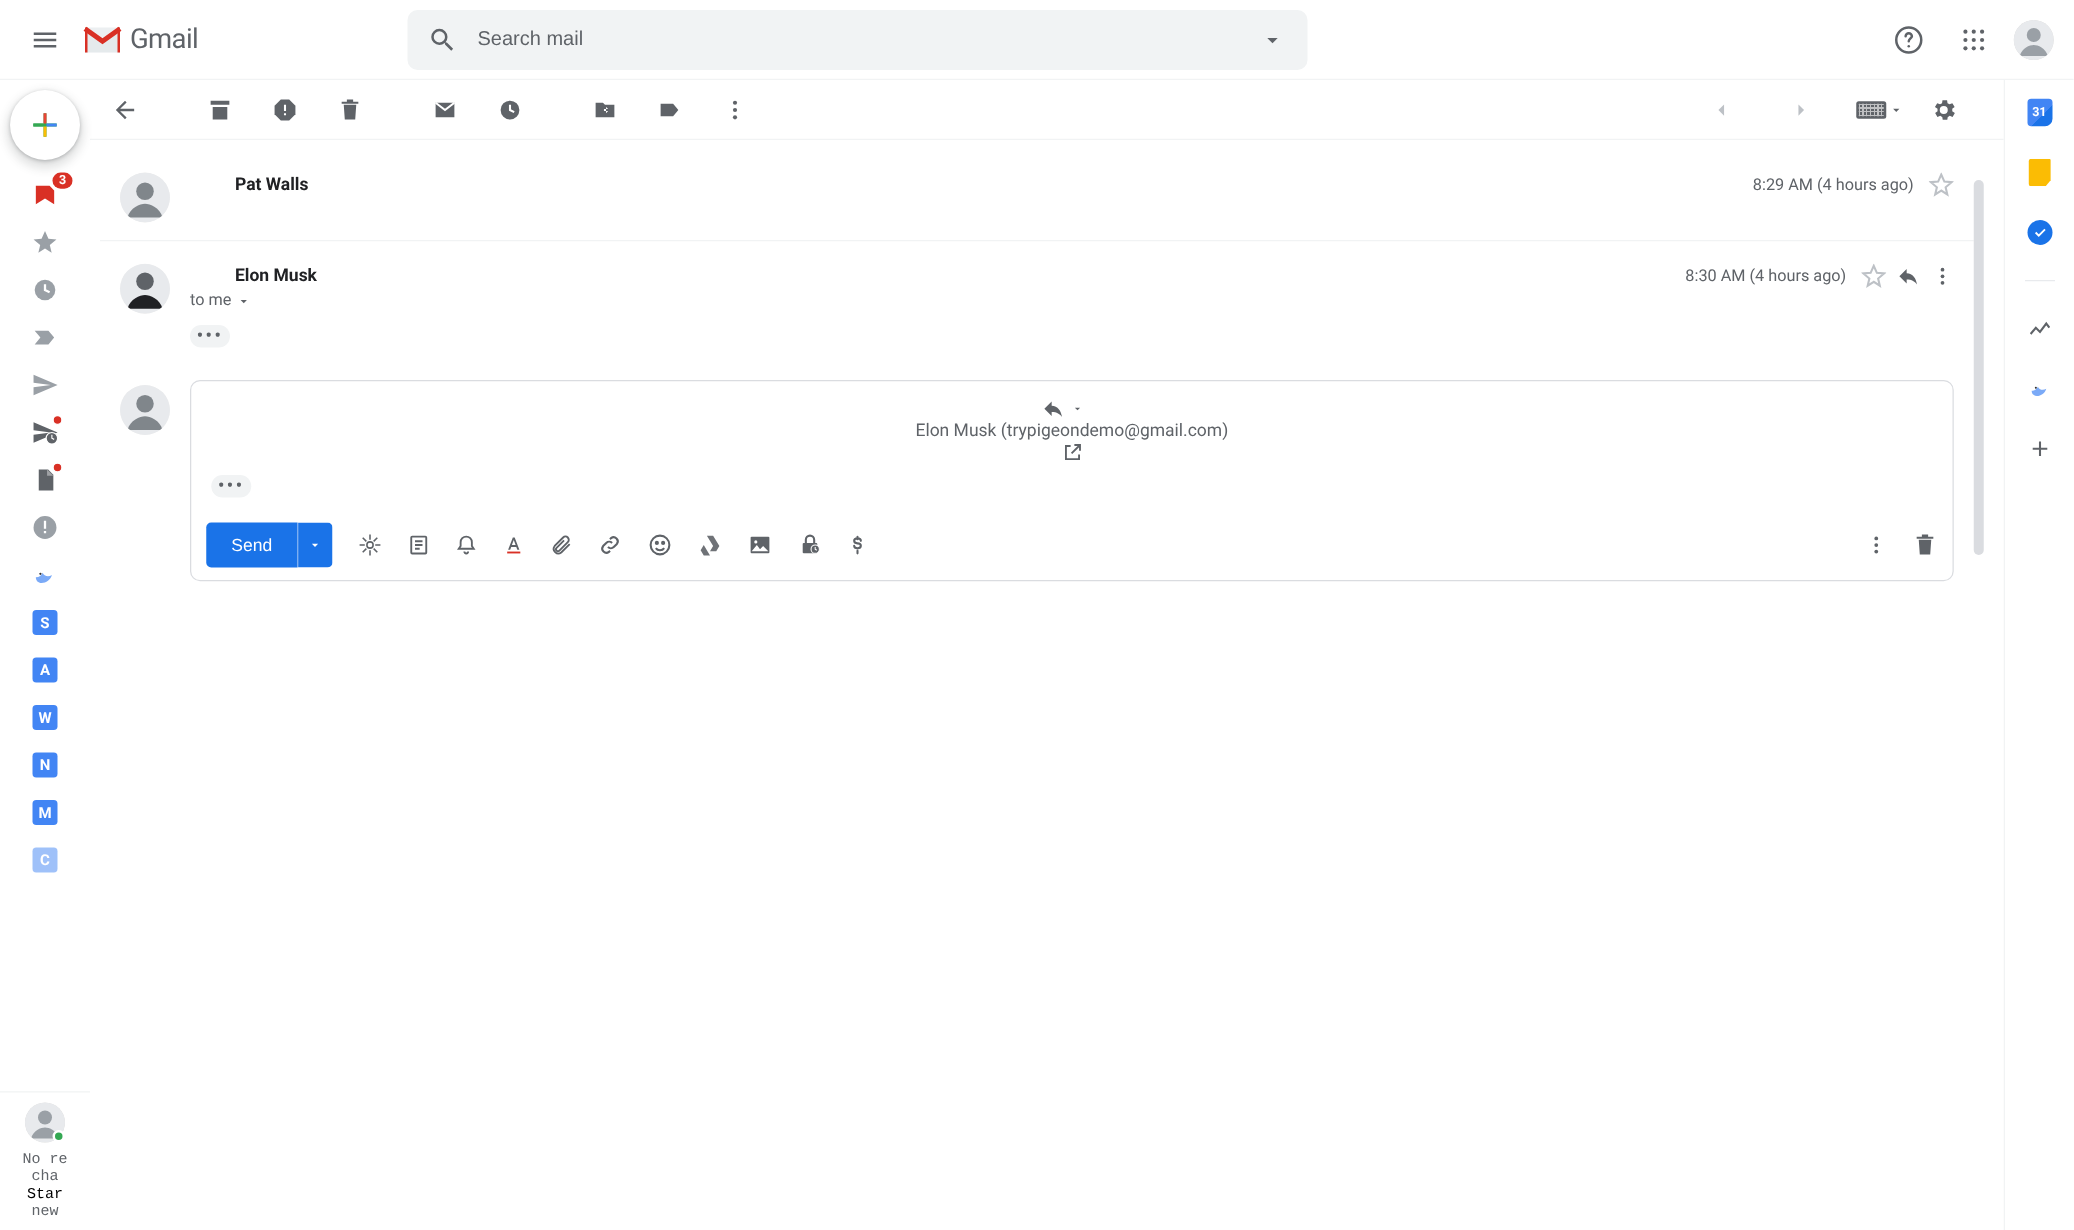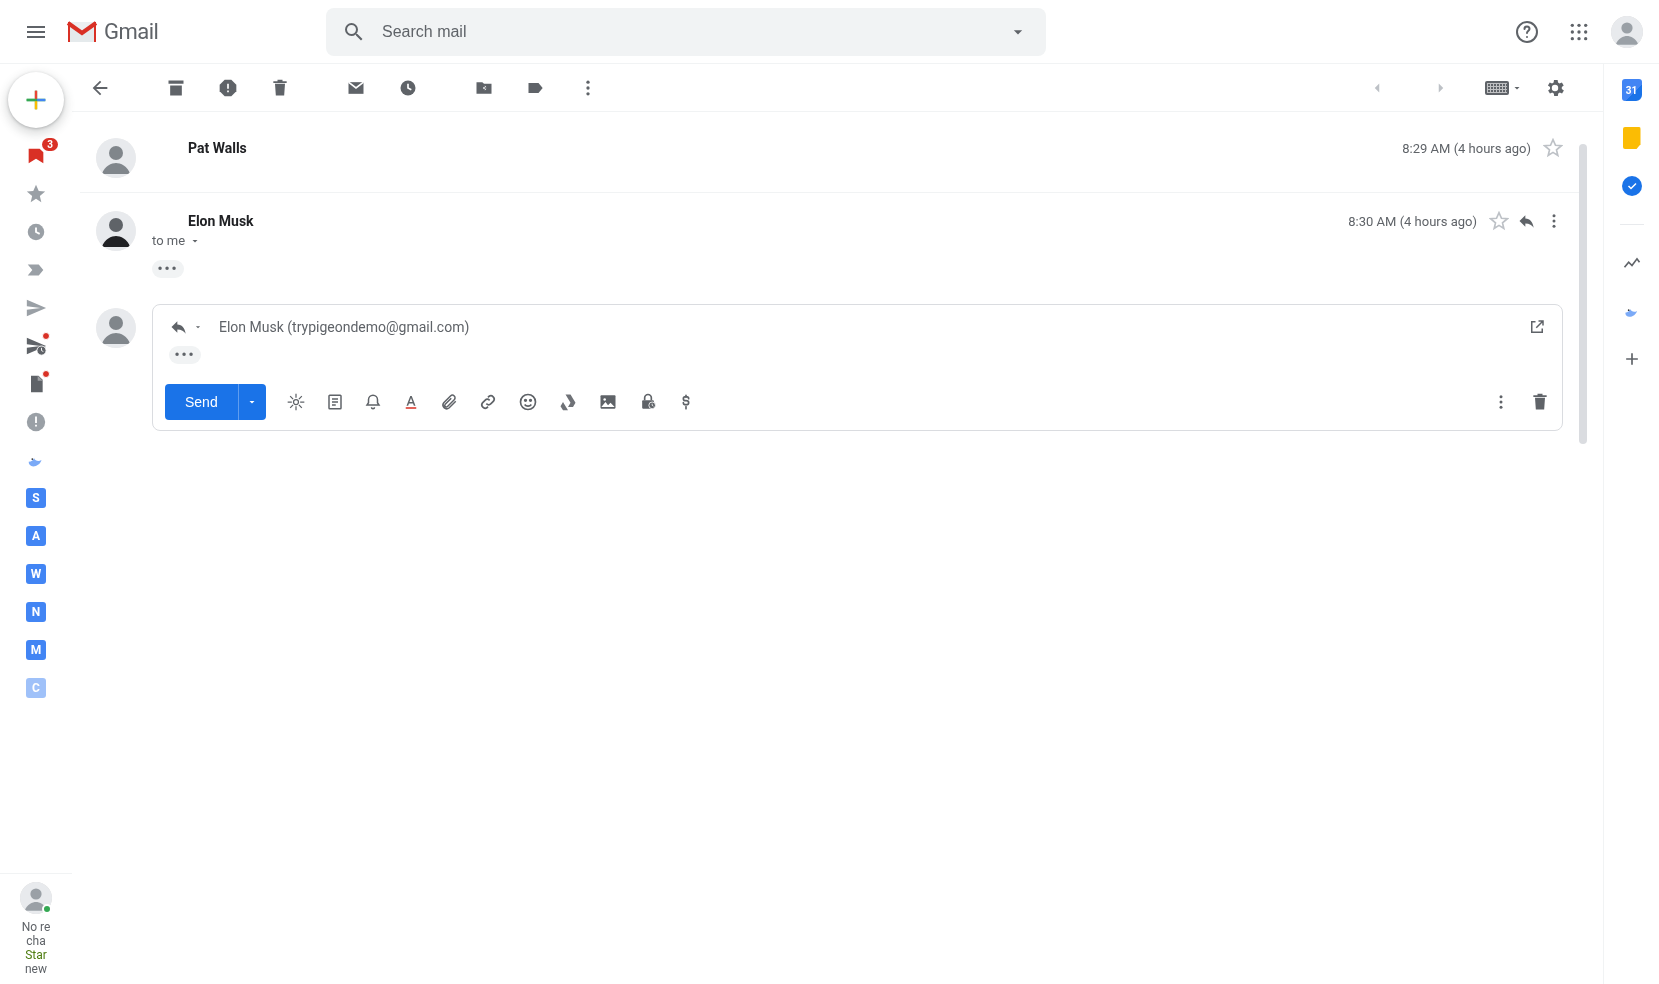--- a/index.html
+++ b/index.html
@@ -29,24 +29,24 @@
   .left-sidebar { width:72px; display:flex; flex-direction:column; align-items:center; padding-top:8px; position:relative; }
   .compose-btn { width:56px; height:56px; border-radius:50%; background:#fff; box-shadow:0 1px 3px rgba(60,64,67,.3),0 4px 8px 3px rgba(60,64,67,.15); display:flex; align-items:center; justify-content:center; cursor:pointer; margin-bottom:16px; }
 
   .nav-icons { display:flex; flex-direction:column; align-items:center; gap:14px; }
   .nav-icon { width:24px; height:24px; display:flex; align-items:center; justify-content:center; position:relative; cursor:pointer; }
   .nav-badge { position:absolute; top:-6px; right:-10px; background:#d93025; color:#fff; font-size:10px; font-weight:700; border-radius:8px; padding:1px 5px; }
   .red-dot { position:absolute; top:-2px; right:-2px; width:8px; height:8px; background:#d93025; border-radius:50%; border:1px solid #fff;}
   .letter-badge { width:20px; height:20px; border-radius:3px; background:#4285f4; color:#fff; font-size:12px; font-weight:700; display:flex; align-items:center; justify-content:center; }
   .bird { color:#7baaf7; }
 
-  .hangouts-section { margin-top:auto; width:72px; border-top:1px solid #f1f3f4; padding:8px 4px; text-align:center; font-size:12px; color:#5f6368; overflow:hidden; }
+  .hangouts-section { margin-top:auto; width:72px; border-top:1px solid #f1f3f4; padding:8px 4px; text-align:center; font-size:12px; color:#5f6368; overflow:hidden;font-family:Liberation Mono, monospace; }
   .hangouts-avatar-wrap { position:relative; width:32px; height:32px; margin: 0 auto 6px; }
   .presence-dot { position:absolute; bottom:0; right:0; width:10px; height:10px; background:#34a853; border-radius:50%; border:2px solid #fff; }
-  .hangouts-link { color:#4d7c0f; }
+  .hangouts-link { color:#000000; }
 
   .main { flex:1; display:flex; flex-direction:column; overflow:hidden; }
 
   
   .toolbar { height:48px; display:flex; align-items:center; padding:0 16px 0 8px; border-bottom:1px solid #f1f3f4; }
   .toolbar .icon-btn { margin-right:12px; color:#5f6368; }
   .toolbar-gap { width:24px; }
   .toolbar-right { margin-left:auto; display:flex; align-items:center; gap:12px;}
   .input-tools { display:flex; align-items:center; gap:2px; color:#5f6368; cursor:pointer;}
   .keyboard-icon { background:#5f6368; width:24px; height:14px; border-radius:2px; position:relative;}
@@ -67,21 +67,21 @@
   .msg-text { color:#202124; margin-top:10px; }
   .to-line { font-size:13px; color:#5f6368; margin-top:2px; display:flex; align-items:center; gap:4px; cursor:pointer;}
   .ellipsis-pill { display:inline-flex; align-items:center; justify-content:center; width:32px; height:18px; background:#f1f3f4; border-radius:9px; margin-top:12px; cursor:pointer; color:#5f6368; letter-spacing:2px; font-weight:700; line-height:0;}
 
   .star-btn { color:#b8bbbe; cursor:pointer;}
   .reply-btn { color:#5f6368; cursor:pointer;}
 
   
   .compose-row { display:flex; padding: 12px 16px 0 0; }
   .compose-box { flex:1; border:1px solid #dadce0; border-radius:8px; display:flex; flex-direction:column; overflow:hidden; }
-  .compose-header { display:flex; align-items:center; padding:12px 16px 8px 16px; color:#5f6368; font-size:14px; border-bottom:1px solid transparent;}
+  .compose-header { display:flex; align-items:center; padding:12px 16px 8px 16px; color:#5f6368; font-size:14px; border-bottom:1px solid transparent;flex-direction:column;}
   .reply-type { display:flex; align-items:center; gap:4px; margin-right:16px; cursor:pointer;}
   .recipients { flex:1; }
   .popout-btn { color:#5f6368; cursor:pointer; }
   .compose-body { min-height:160px; padding: 4px 16px 8px 16px; font-size:14px; color:#202124; position:relative;}
   .grammarly { position:absolute; right:12px; bottom:8px; width:24px; height:24px; border-radius:50%; background:#15c39a; display:flex; align-items:center; justify-content:center; }
   .compose-ellipsis { display:inline-flex; width:32px; height:18px; background:#f1f3f4; border-radius:9px; align-items:center; justify-content:center; margin: 0 16px 10px; color:#5f6368; letter-spacing:2px; font-weight:700;}
 
   .compose-toolbar { display:flex; align-items:center; padding:10px 12px; gap:20px;}
   .send-btn-wrap { display:flex; }
   .send-btn { background:#1a73e8; color:#fff; font-weight:500; font-size:14px; border:none; height:36px; padding:0 20px; border-radius:4px 0 0 4px; cursor:pointer;}

